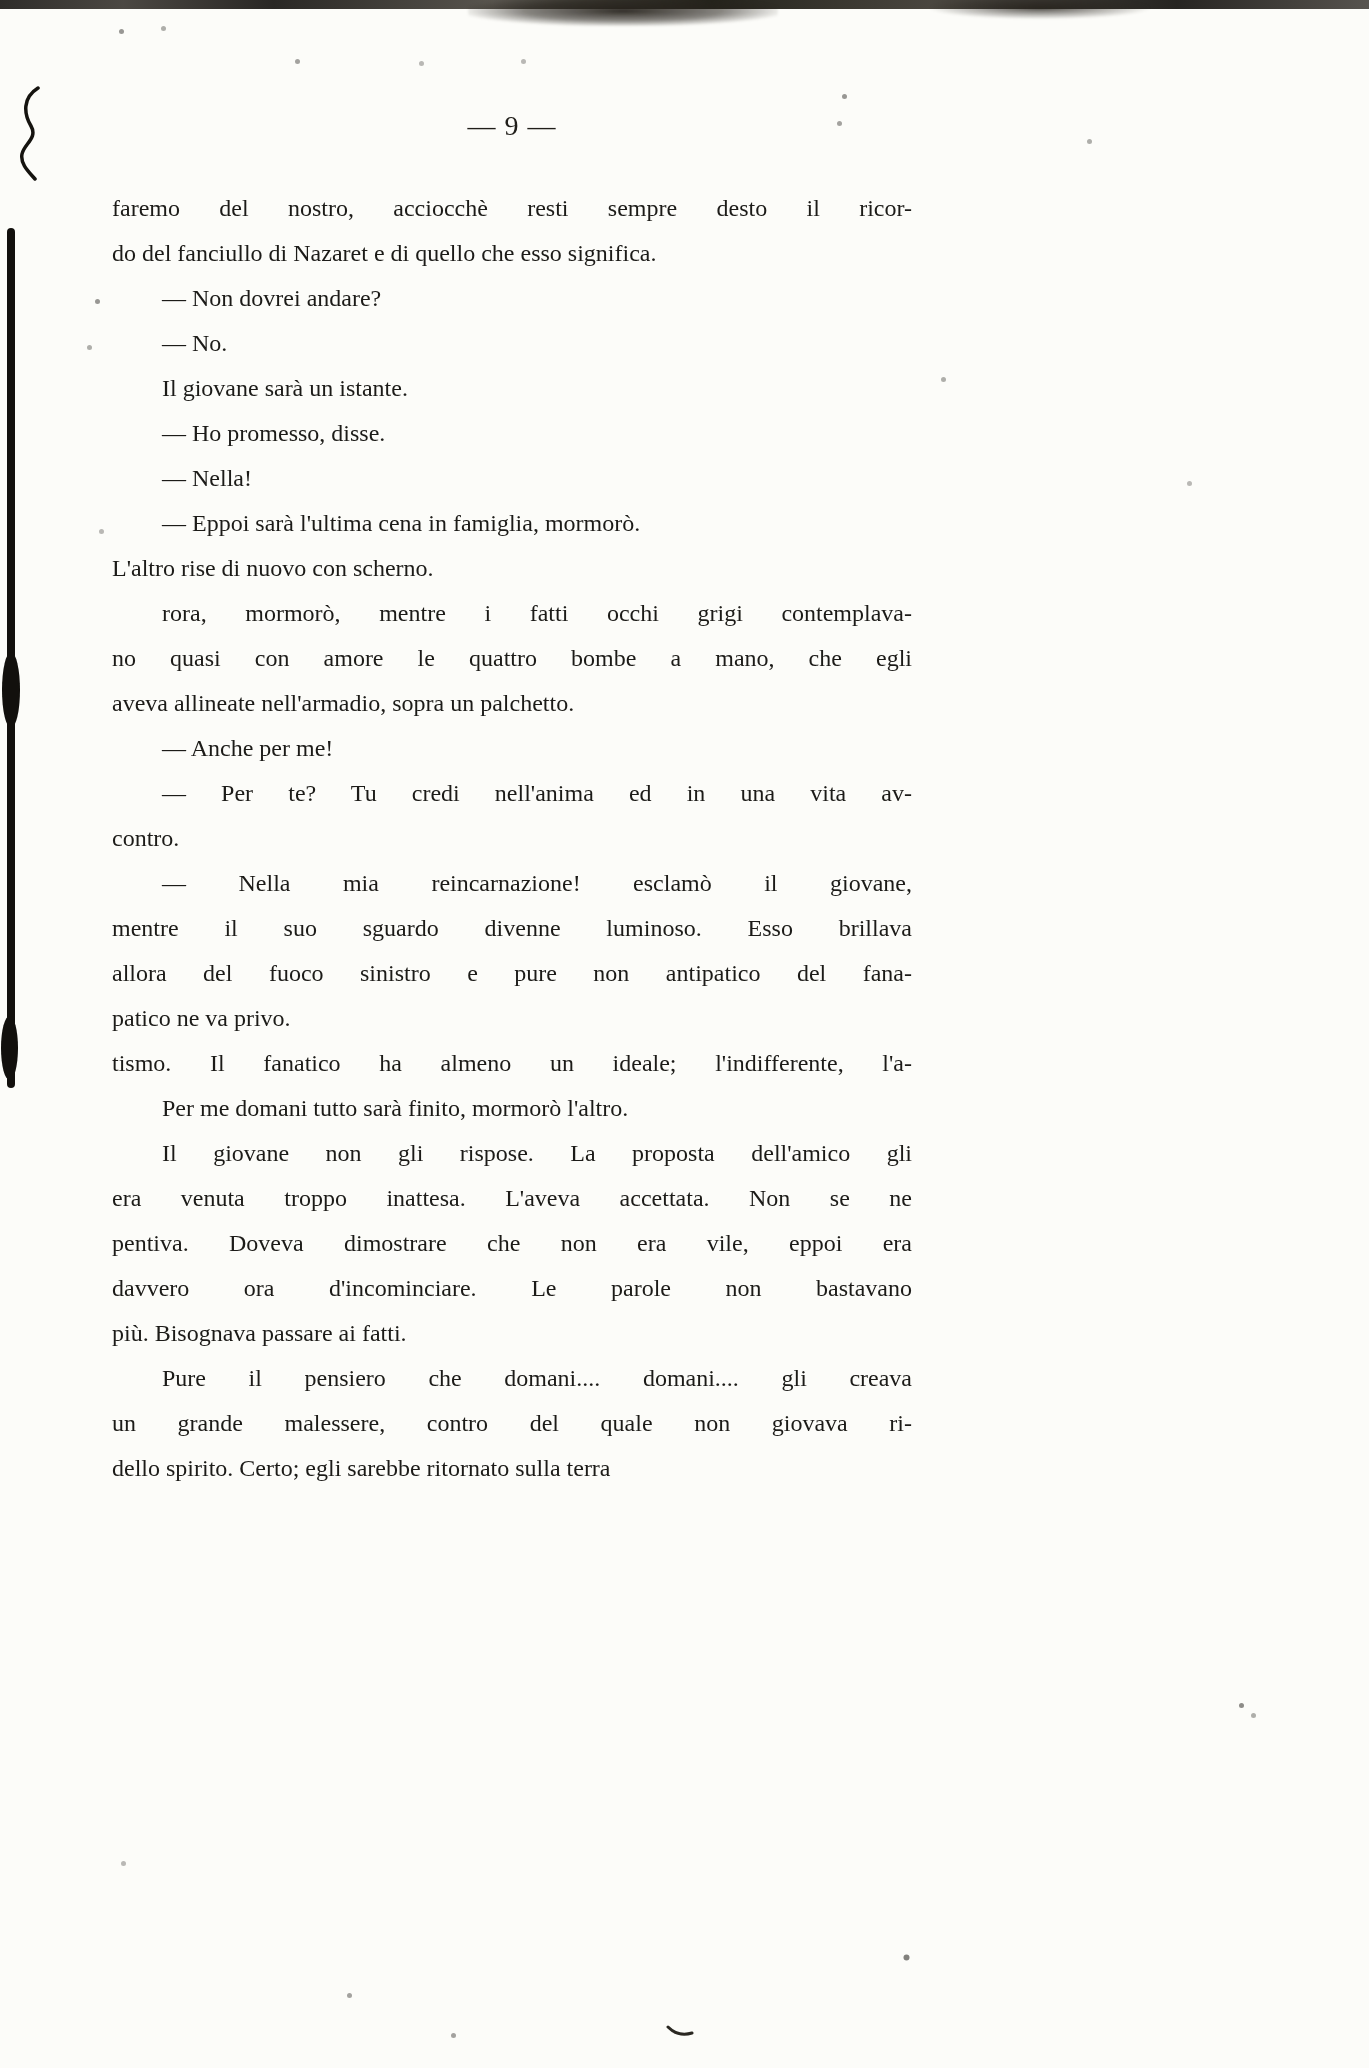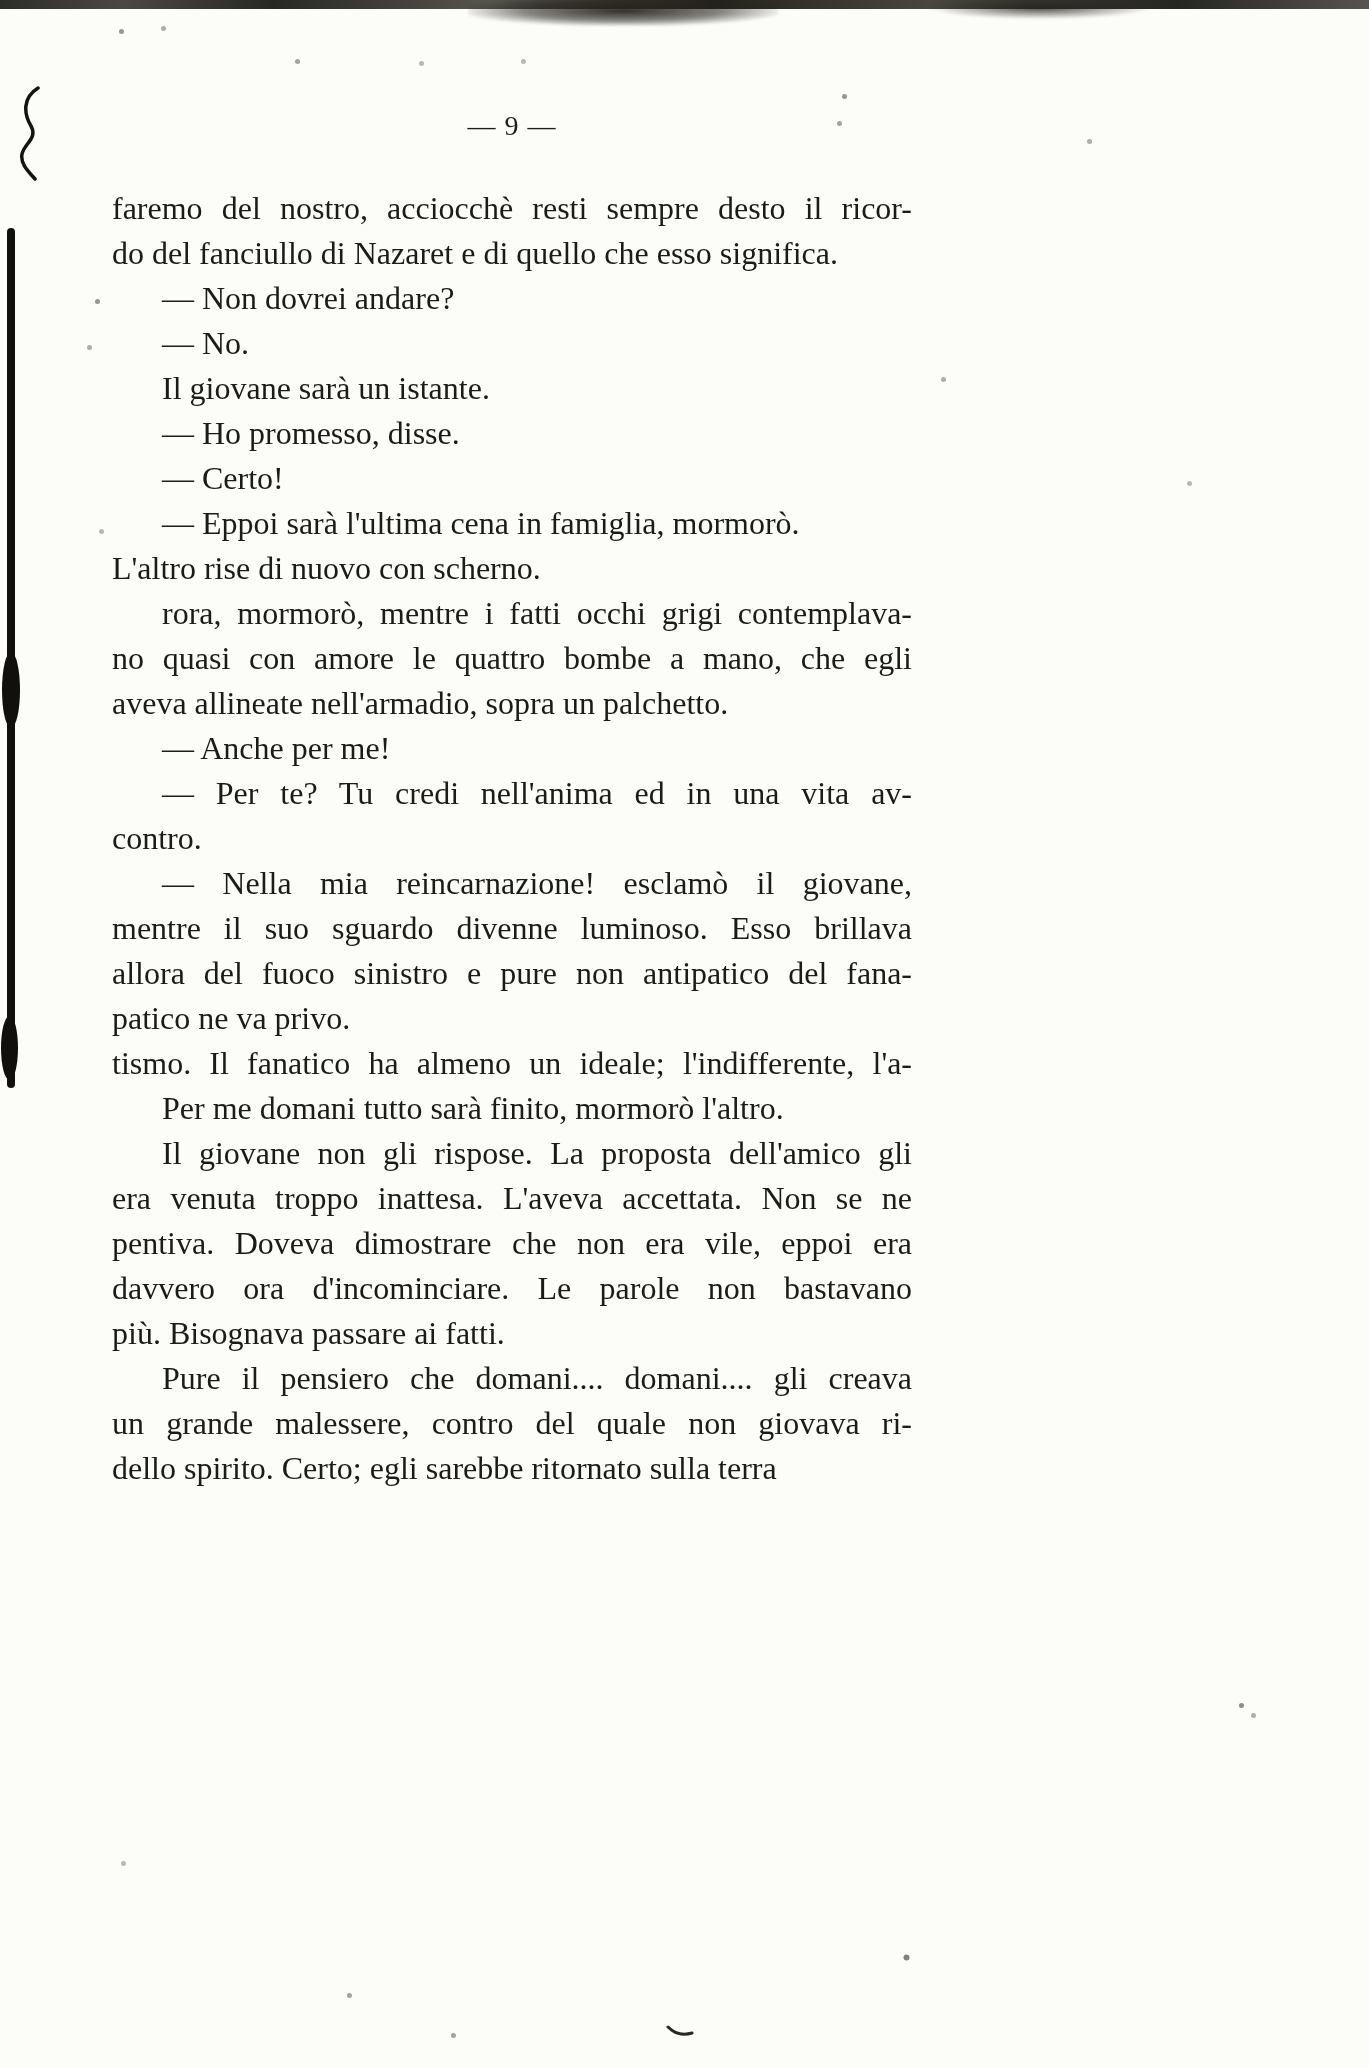--- a/index.html
+++ b/index.html
@@ -69,21 +69,21 @@
       122px 1862px 0 1px rgba(30,28,24,.3);
   }
   .bottom-squiggle { position: absolute; left: 666px; top: 2022px; }
   
   .page-number {
     position: absolute; top: 110px; left: 112px; width: 800px;
     text-align: center; font-size: 28px; letter-spacing: 1px; color: #201e1a;
   }
   .text-block {
     position: absolute; top: 186px; left: 112px; width: 800px;
-    font-size: 32px; line-height: 45px; color: #1c1b18;
+    font-size: 24px; line-height: 45px; color: #1c1b18;
   }
   .para { margin: 0; }
   .line { text-align: justify; text-align-last: justify; }
   .line.last { text-align-last: left; }
   .para.indent .line:first-child { text-indent: 50px; }
 </style>
 </head>
 <body>
 
 <div class="page">
@@ -114,21 +114,21 @@
       <div class="para indent">
         <div class="line last">— No.</div>
       </div>
       <div class="para indent">
         <div class="line last">Il giovane sarà un istante.</div>
       </div>
       <div class="para indent">
         <div class="line last">— Ho promesso, disse.</div>
       </div>
       <div class="para indent">
-        <div class="line last">— Certo!</div>
+        <div class="line last">— Nella!</div>
       </div>
       <div class="para indent">
         <div class="line last">— Eppoi sarà l'ultima cena in famiglia, mormorò.</div>
       </div>
       <div class="para">
         <div class="line last">L'altro rise di nuovo con scherno.</div>
       </div>
       <div class="para indent">
         <div class="line">rora, mormorò, mentre i fatti occhi grigi contemplava-</div>
         <div class="line">no quasi con amore le quattro bombe a mano, che egli</div>

